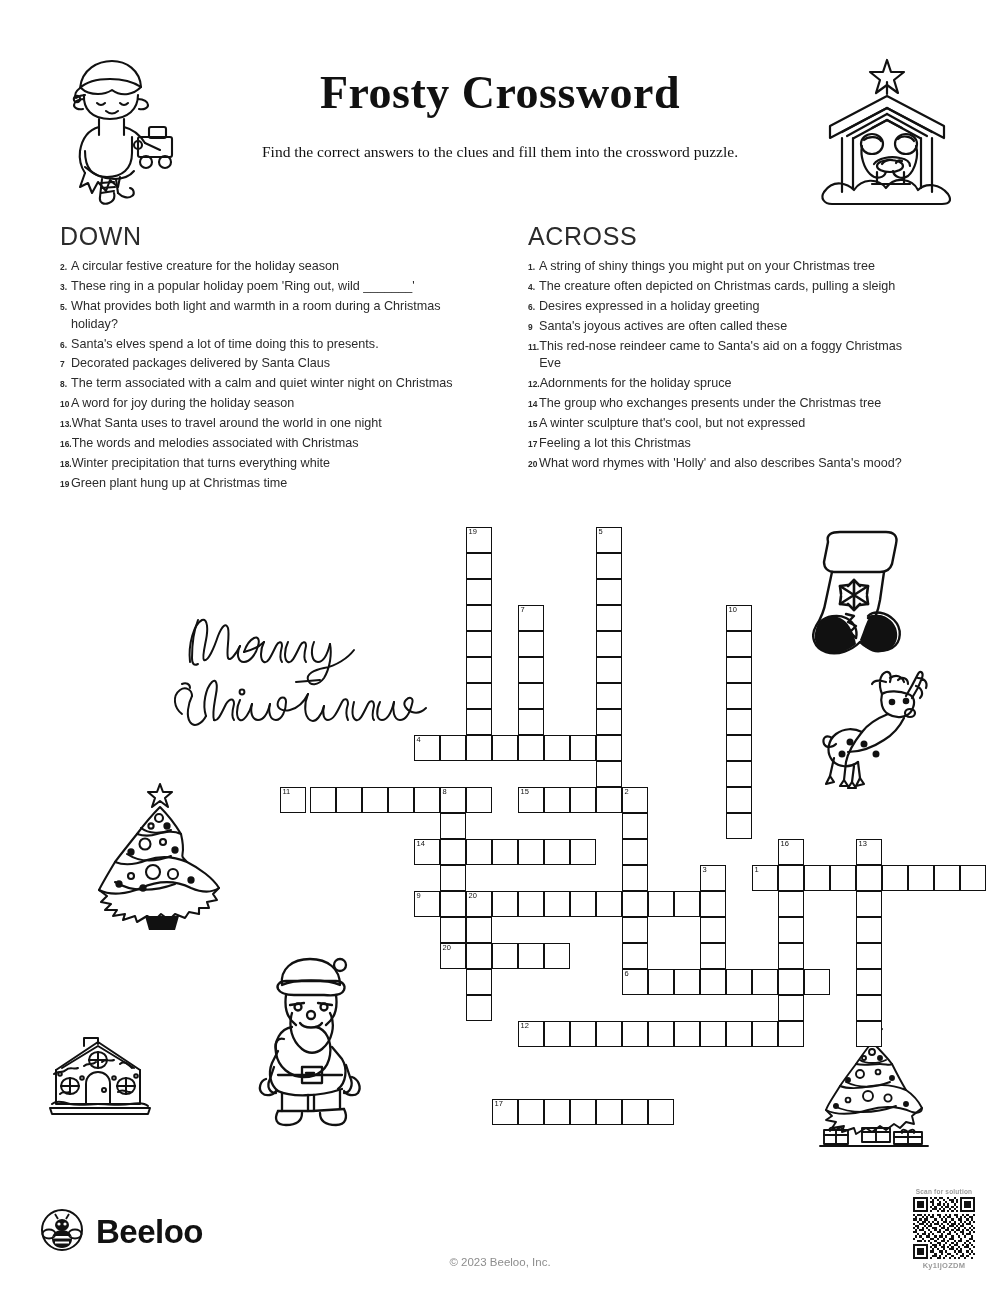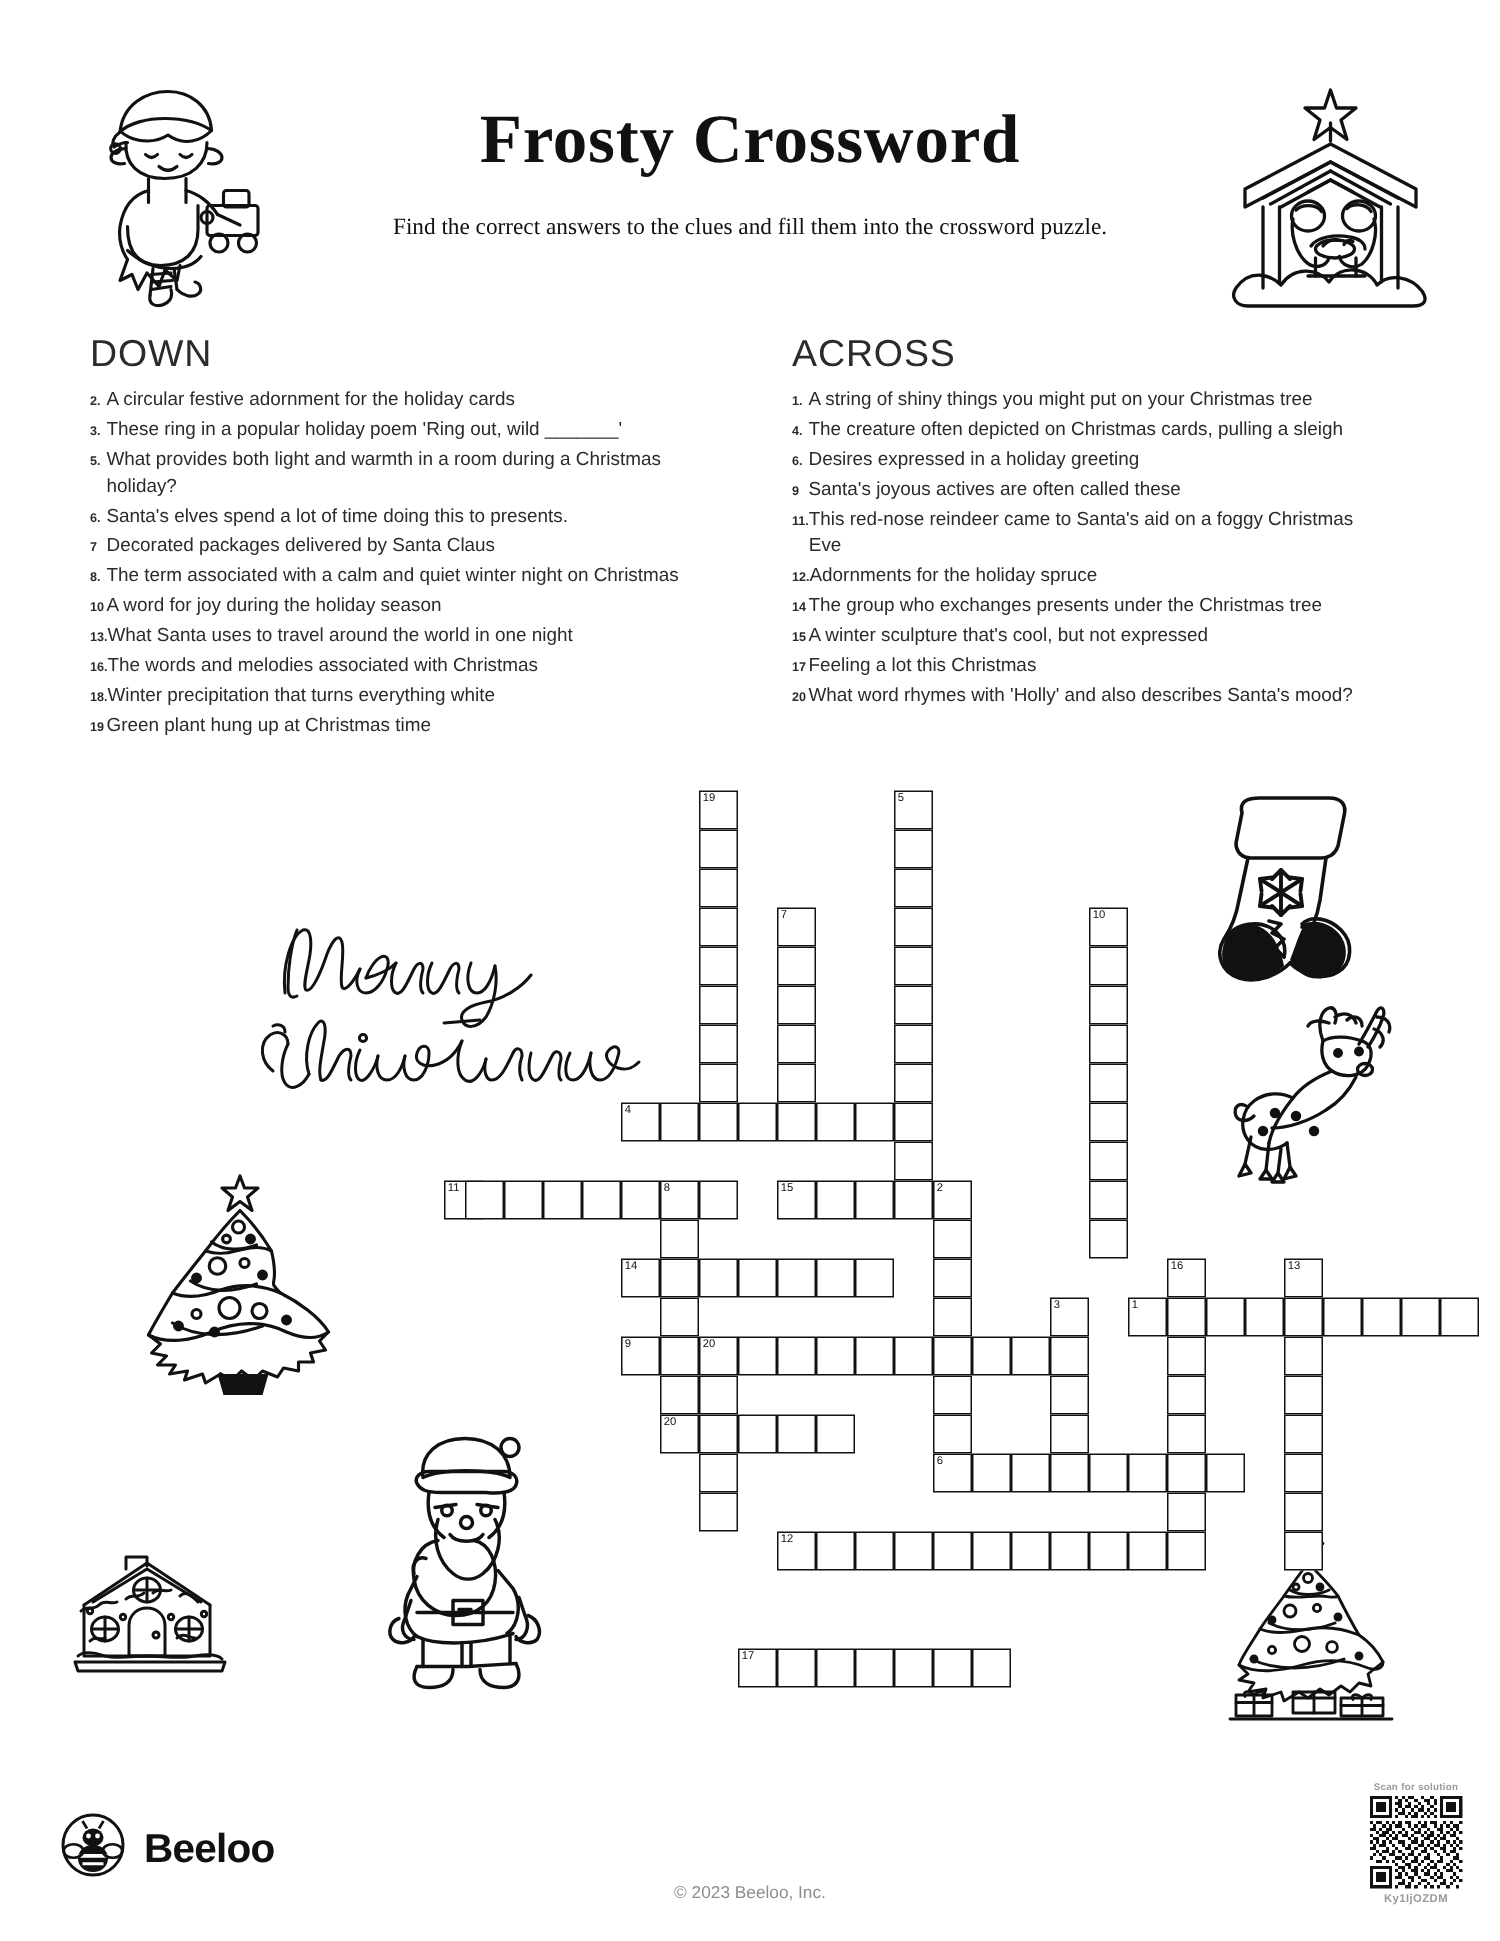--- a/index.html
+++ b/index.html
@@ -43,21 +43,21 @@
     position:absolute;box-sizing:border-box;
     border:1.6px solid #111;background:#fff;
   }
   .cell .cn{
     position:absolute;left:1.5px;top:0px;font-size:7.5px;
     font-family:"Liberation Sans",sans-serif;color:#111;line-height:1.05;
   }
 
   
   .logo-wrap{position:absolute;left:40px;top:1208px;display:flex;align-items:center;gap:12px;}
-  .logo-text{font-size:27px;font-weight:700;letter-spacing:-.5px;color:#111;}
+  .logo-text{font-size:33px;font-weight:700;letter-spacing:-.5px;color:#111;}
   .copyright{
     position:absolute;left:0;top:1256px;width:1000px;text-align:center;
     font-size:11.5px;color:#8d8d8d;
   }
   .qr-wrap{position:absolute;left:906px;top:1188px;width:76px;text-align:center;font-weight:bold;}
   .qr-cap{font-size:6.5px;color:#9a9a9a;margin-bottom:2px;letter-spacing:.2px;}
   .qr-code{width:62px;height:62px;margin:0 auto;}
   .qr-id{font-size:7.5px;color:#9a9a9a;margin-top:2px;letter-spacing:.3px;}
 
   .art{position:absolute;}
@@ -128,21 +128,21 @@
         <path d="M12 140 C22 126 36 132 42 138 C50 126 66 126 74 136 C82 124 100 126 106 138 C114 130 128 132 136 142 C140 148 138 152 130 152 L20 152 C12 152 8 146 12 140 Z"></path>
       </g>
     </svg>
   </div>
 
   <div class="clue-col" style="left:60px;top:222px;width:400px;">
     <div class="clue-head">DOWN</div>
     <div>
       <div class="clue">
           <span class="num">2.</span>
-          <span class="txt">A circular festive adornment for the holiday cards</span>
+          <span class="txt">A circular festive creature for the holiday season</span>
         </div>
       <div class="clue">
           <span class="num">3.</span>
           <span class="txt">These ring in a popular holiday poem 'Ring out, wild _______'</span>
         </div>
       <div class="clue">
           <span class="num">5.</span>
           <span class="txt">What provides both light and warmth in a room during a Christmas holiday?</span>
         </div>
       <div class="clue">
@@ -471,21 +471,21 @@
       <div class="cell" style="left: 726px; top: 761px; width: 26px; height: 26px;"></div>
       <div class="cell" style="left: 726px; top: 787px; width: 26px; height: 26px;"></div>
       <div class="cell" style="left: 726px; top: 813px; width: 26px; height: 26px;"></div>
       <div class="cell" style="left: 414px; top: 735px; width: 26px; height: 26px;">
         <span class="cn">4</span>
       </div>
       <div class="cell" style="left: 440px; top: 735px; width: 26px; height: 26px;"></div>
       <div class="cell" style="left: 492px; top: 735px; width: 26px; height: 26px;"></div>
       <div class="cell" style="left: 544px; top: 735px; width: 26px; height: 26px;"></div>
       <div class="cell" style="left: 570px; top: 735px; width: 26px; height: 26px;"></div>
-      <div class="cell" style="left: 296px; top: 787px; width: 26px; height: 26px;">
+      <div class="cell" style="left: 280px; top: 787px; width: 26px; height: 26px;">
         <span class="cn">11</span>
       </div>
       <div class="cell" style="left: 310px; top: 787px; width: 26px; height: 26px;"></div>
       <div class="cell" style="left: 336px; top: 787px; width: 26px; height: 26px;"></div>
       <div class="cell" style="left: 362px; top: 787px; width: 26px; height: 26px;"></div>
       <div class="cell" style="left: 388px; top: 787px; width: 26px; height: 26px;"></div>
       <div class="cell" style="left: 414px; top: 787px; width: 26px; height: 26px;"></div>
       <div class="cell" style="left: 440px; top: 787px; width: 26px; height: 26px;">
         <span class="cn">8</span>
       </div>

